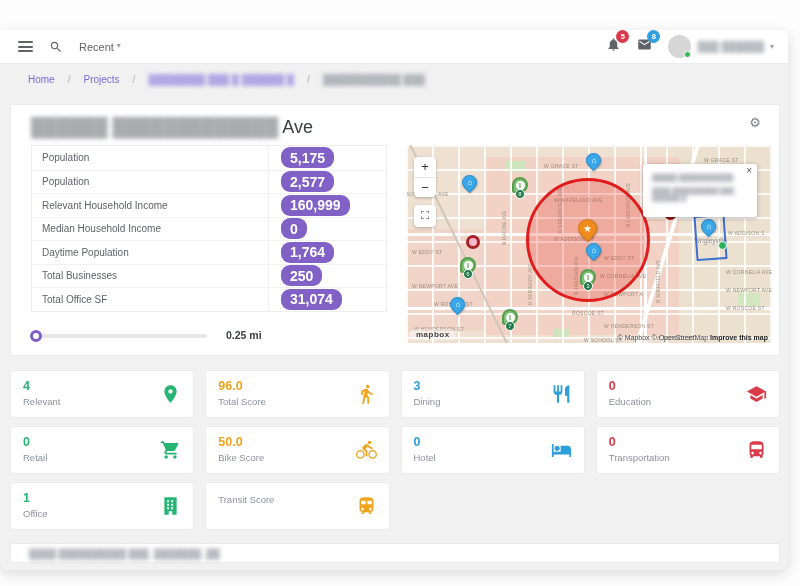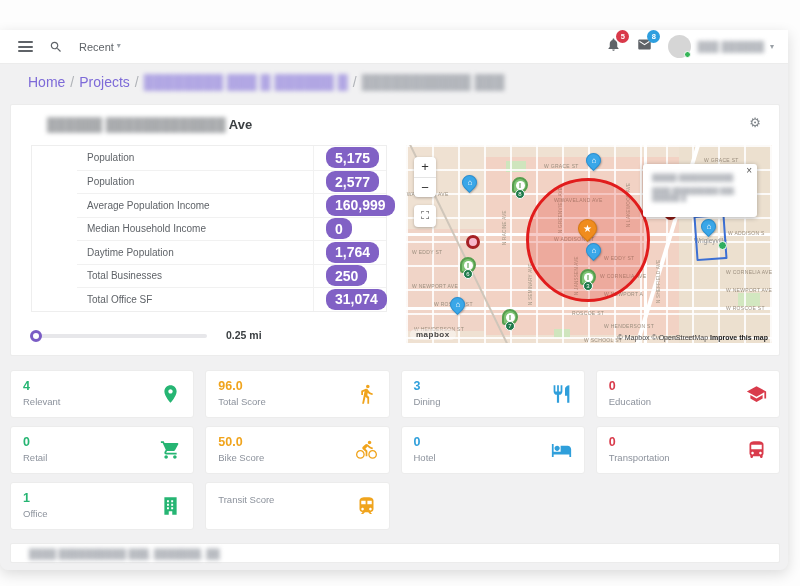--- a/index.html
+++ b/index.html
@@ -26,32 +26,32 @@
   .avatar .status { position:absolute; right:0; bottom:0; width:7px; height:7px; border-radius:50%;
     background:#35b558; border:1.5px solid #fff; }
   .user-name { font-size:10px; color:#9aa0a6; }
   .chev { font-size:8px; color:#9aa0a6; }
 
   .blur-g { filter:blur(2px); opacity:.6; color:#8a8f98; }
   .blur-p { filter:blur(2px); opacity:.55; color:#8f7fd4; }
   .blur-d { filter:blur(2px); opacity:.5; color:#55595e; }
 
   
-  .breadcrumb { position:absolute; left:28px; top:44px; font-size:14px; color:#b0b3b8;
-    display:flex; gap:5px; align-items:center; }
+  .breadcrumb { position:absolute; left:28px; top:44px; font-size:10px; color:#b0b3b8;
+    display:flex; gap:13px; align-items:center; }
   .breadcrumb a { color:#7d6ad8; text-decoration:none; }
 
   
   .main-card { position:absolute; left:10px; top:74px; width:770px; height:252px;
     background:#fff; border:1px solid #ececec; border-radius:2px; }
-  .page-title { position:absolute; left:36px; top:12px; font-size:13px; font-weight:bold; color:#3c4043; }
+  .page-title { position:absolute; left:20px; top:12px; font-size:18px; font-weight:normal; color:#3c4043; }
   .gear { position:absolute; right:18px; top:10px; font-size:13px; color:#80868b; cursor:pointer; }
 
   
-  .stats-table { position:absolute; left:20px; top:40px; width:356px; border:1px solid #eeeeee;padding-left:45px; }
+  .stats-table { position:absolute; left:20px; top:40px; width:356px; border:1px solid #eeeeee; }
   .t-row { display:flex; height:23.5px; align-items:center; border-top:1px solid #f1f1f1; }
   .t-row:first-child { border-top:none; }
   .t-label { flex:0 0 236px; padding-left:10px; font-size:10px; color:#5f6368; }
   .t-value { flex:1; border-left:1px solid #f1f1f1; height:100%; display:flex; align-items:center; padding-left:12px; }
   .pill { background:#8161c5; color:#fff; font-size:14px; font-weight:bold; border-radius:9px; padding:2.5px 9px; }
 
   
   .slider-row { position:absolute; left:20px; top:224px; width:356px; height:14px; }
   .slider-track { position:absolute; left:0; top:5px; width:176px; height:4px; background:#e7e7ea; border-radius:2px; }
   .slider-handle { position:absolute; left:-1px; top:-4px; width:12px; height:12px; border-radius:50%;
@@ -201,21 +201,21 @@
             <span class="pill">5,175</span>
           </div>
       </div>
       <div class="t-row">
         <div class="t-label">Population</div>
         <div class="t-value">
             <span class="pill">2,577</span>
           </div>
       </div>
       <div class="t-row">
-        <div class="t-label">Average Population Income</div>
+        <div class="t-label">Relevant Household Income</div>
         <div class="t-value">
             <span class="pill">160,999</span>
           </div>
       </div>
       <div class="t-row">
         <div class="t-label">Median Household Income</div>
         <div class="t-value">
             <span class="pill">0</span>
           </div>
       </div>

